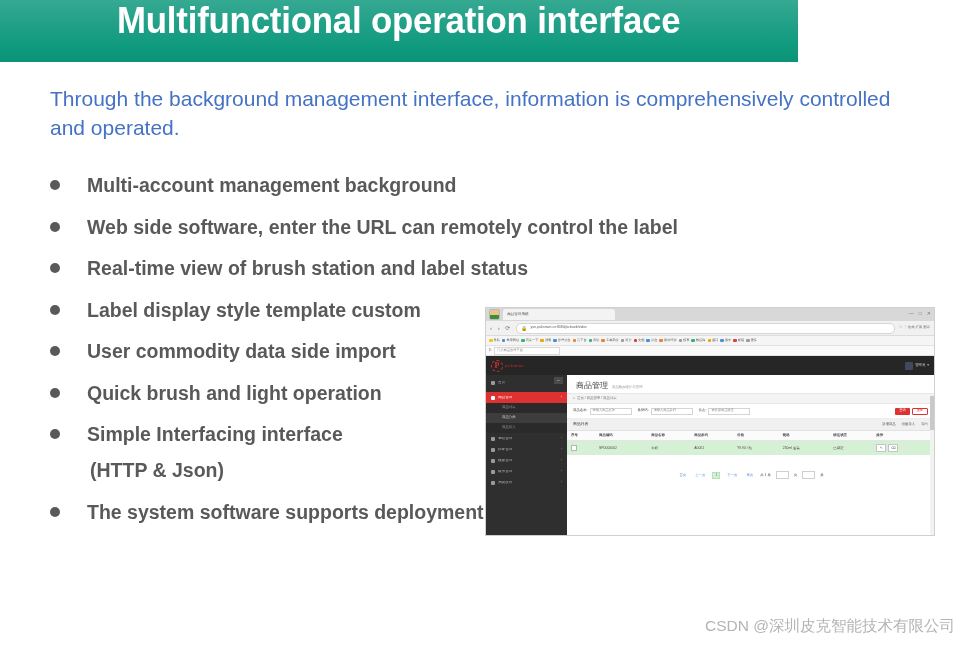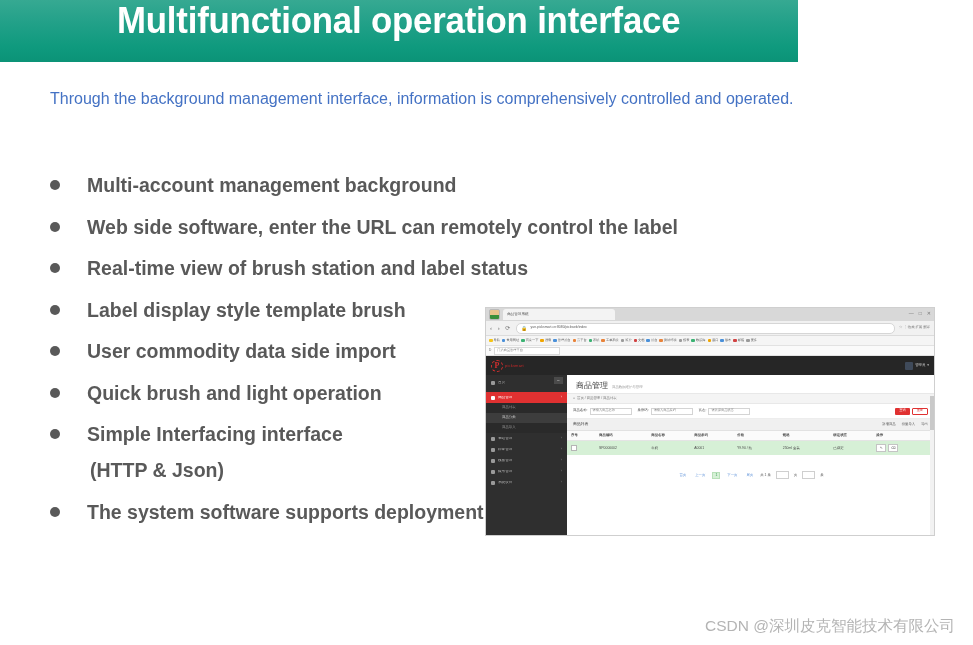--- a/index.html
+++ b/index.html
@@ -36,21 +36,21 @@
     transform: scaleX(0.94);
   }
 
   
   .subtitle {
     position: absolute;
     left: 50px;
     top: 84px;
     width: 870px;
     color: #4472c4;
-    font-size: 16px;
+    font-size: 21px;
     line-height: 29px;
     font-weight: normal;
   }
 
   
   .bullet-list {
     position: absolute;
     left: 50px;
     top: 172px;
     width: 820px;
@@ -385,21 +385,21 @@
     <span class="bullet-label">Web side software, enter the URL can remotely control the label</span>
   </div>
 
   <div class="bullet-row">
     <span class="bullet-dot"></span>
     <span class="bullet-label">Real-time view of brush station and label status</span>
   </div>
 
   <div class="bullet-row">
     <span class="bullet-dot"></span>
-    <span class="bullet-label">Label display style template brush</span>
+    <span class="bullet-label">Label display style template custom</span>
   </div>
 
   <div class="bullet-row">
     <span class="bullet-dot"></span>
     <span class="bullet-label">User commodity data side import</span>
   </div>
 
   <div class="bullet-row">
     <span class="bullet-dot"></span>
     <span class="bullet-label">Quick brush and light operation</span>

